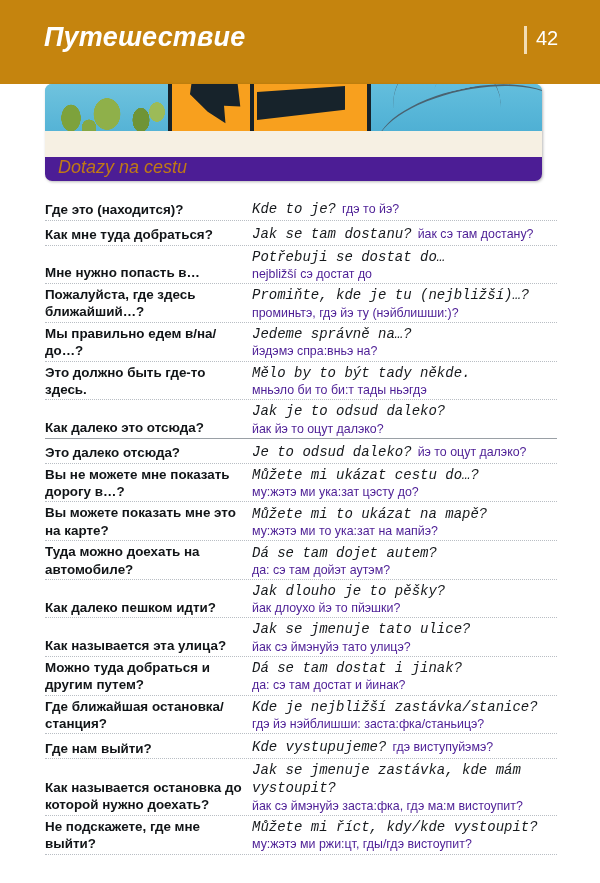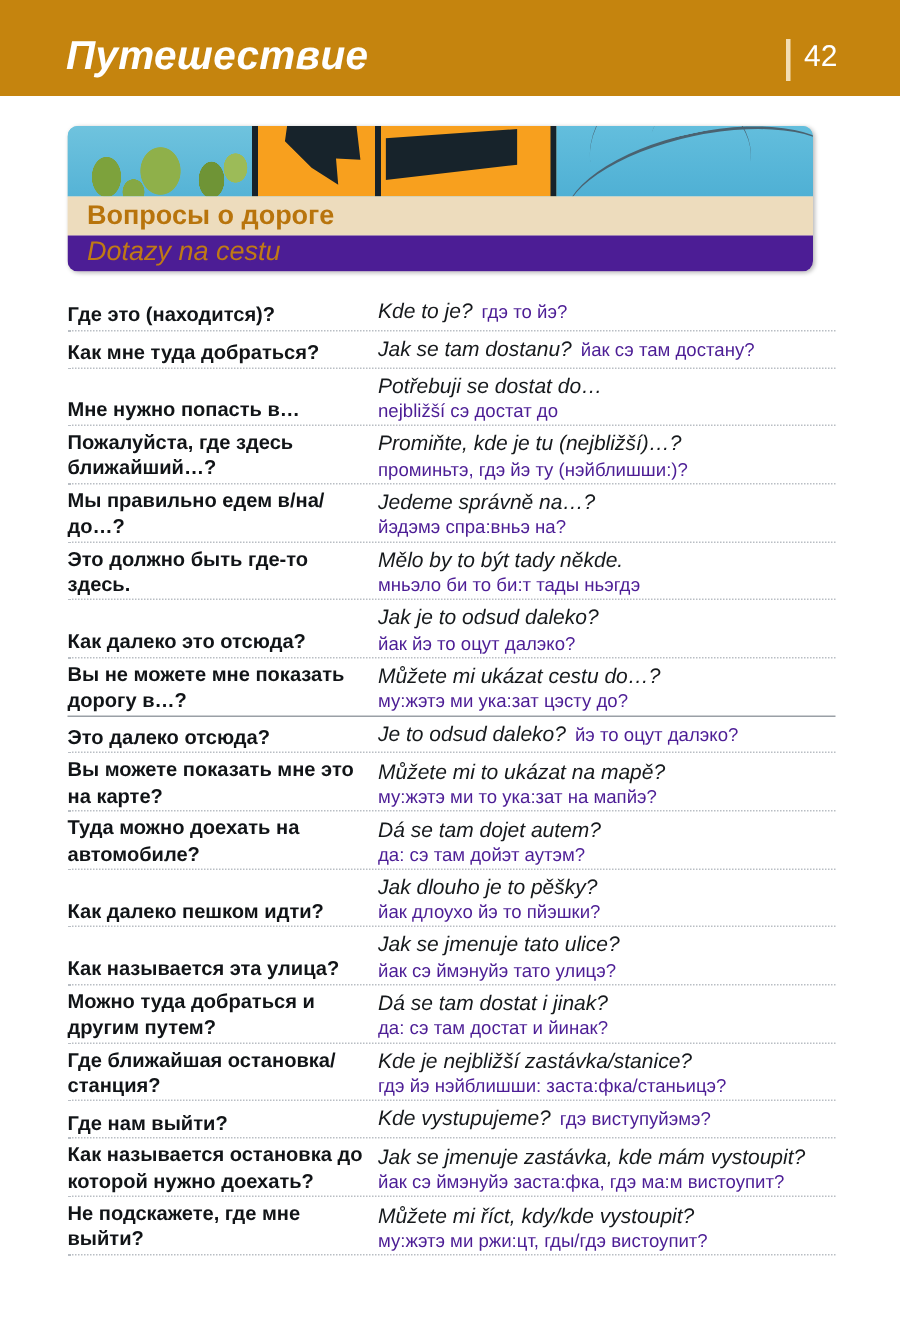--- a/index.html
+++ b/index.html
@@ -14,21 +14,21 @@
     overflow: hidden;
     position: relative;
   }
 
   
   .header-band {
     position: absolute;
     left: 0;
     top: 0;
     width: 600px;
-    height: 64px;
+    height: 84px;
     background: #c5840e;
   }
   .header-title {
     position: absolute;
     left: 44px;
     top: 22px;
     font-size: 27px;
     font-weight: bold;
     font-style: italic;
     color: #ffffff;
@@ -197,20 +197,21 @@
   }
   .col-cz {
     flex: 1 1 auto;
     line-height: 1.30;
   }
   .cz {
     font-size: 14px;
     font-style: italic;
     color: #16191c;
     font-weight: 500;
+    font-family: Liberation Mono, monospace;
   }
   .tr {
     font-size: 12.4px;
     color: #4c1d95;
   }
   .tr.inline {
     margin-left: 6px;
   }
   .cz-line { display: block; }
   .tr-line { display: block; }
@@ -232,23 +233,20 @@
     <div class="sign-arrow-a"></div>
     <div class="sign-arrow-b"></div>
     <div class="photo-pane-branches">
       <div class="branch b1"></div>
       <div class="branch b2"></div>
       <div class="branch b3"></div>
       <div class="branch b4"></div>
       <div class="branch b5"></div>
     </div>
   </div>
-  <div class="banner-title-row">
-    <div class="banner-title">Вопросы о дороге</div>
-  </div>
   <div class="banner-sub-row">
     <div class="banner-sub">Dotazy na cestu</div>
   </div>
 </div>
 
 <div class="table" id="phrase-table">
     <div class="row first">
       <div class="col-ru">Где это (находится)?</div>
       <div class="col-cz"><span class="cz">Kde to je?</span><span class="tr inline">гдэ то йэ?</span></div>
     </div>
@@ -284,32 +282,32 @@
         <span class="tr tr-line">мньэло би то би:т тады ньэгдэ</span>
       </div>
     </div>
     <div class="row">
       <div class="col-ru">Как далеко это отсюда?</div>
       <div class="col-cz">
         <span class="cz cz-line">Jak je to odsud daleko?</span>
         <span class="tr tr-line">йак йэ то оцут далэко?</span>
       </div>
     </div>
-    <div class="row">
-      <div class="col-ru">Вы не можете мне показать дорогу в…?</div>
-      <div class="col-cz">
-        <span class="cz cz-line">Můžete mi ukázat cestu do…?</span>
-        <span class="tr tr-line">му:жэтэ ми ука:зат цэсту до?</span>
-      </div>
-    </div>
     <div class="row thick">
       <div class="col-ru">Это далеко отсюда?</div>
       <div class="col-cz"><span class="cz">Je to odsud daleko?</span><span class="tr inline">йэ то оцут далэко?</span></div>
     </div>
     <div class="row">
+      <div class="col-ru">Вы не можете мне показать дорогу в…?</div>
+      <div class="col-cz">
+        <span class="cz cz-line">Můžete mi ukázat cestu do…?</span>
+        <span class="tr tr-line">му:жэтэ ми ука:зат цэсту до?</span>
+      </div>
+    </div>
+    <div class="row">
       <div class="col-ru">Вы можете показать мне это на карте?</div>
       <div class="col-cz">
         <span class="cz cz-line">Můžete mi to ukázat na mapě?</span>
         <span class="tr tr-line">му:жэтэ ми то ука:зат на мапйэ?</span>
       </div>
     </div>
     <div class="row">
       <div class="col-ru">Туда можно доехать на автомобиле?</div>
       <div class="col-cz">
         <span class="cz cz-line">Dá se tam dojet autem?</span>

